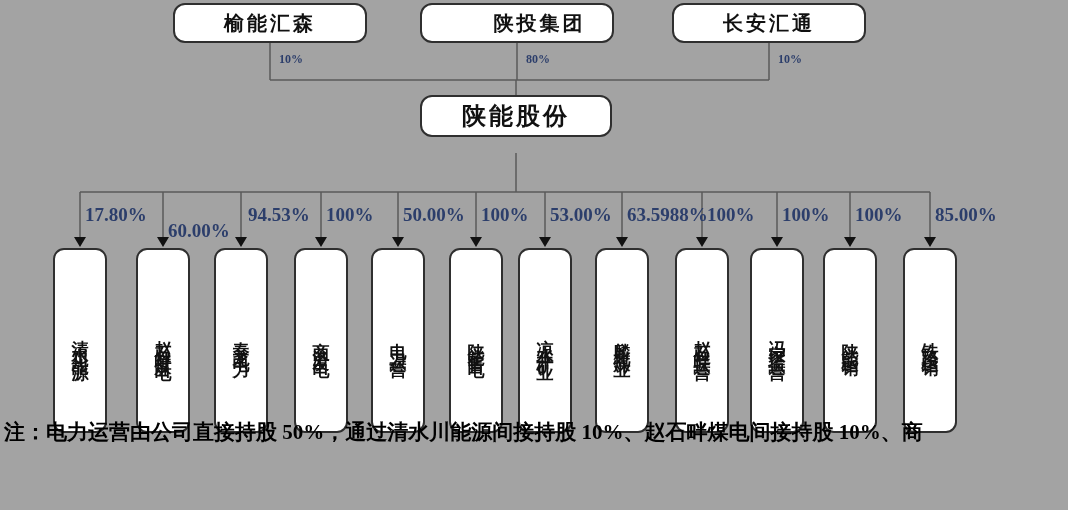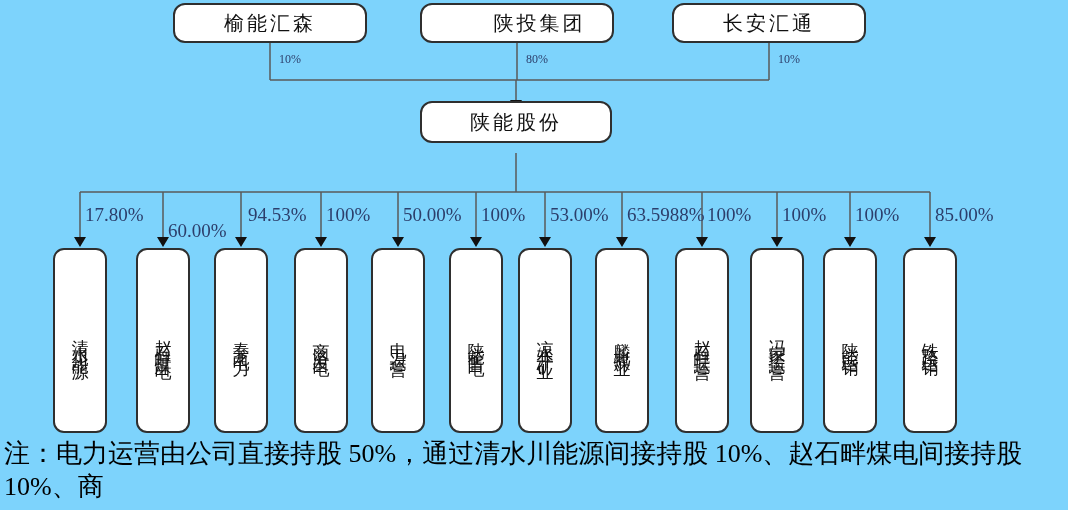--- a/index.html
+++ b/index.html
@@ -1,40 +1,40 @@
 <!DOCTYPE html>
 <html><head>
 <meta charset="utf-8">
 <style>
   html,body{margin:0;padding:0;background:#ffffff;}
   .stage{
-    position:relative;width:1068px;height:510px;background:#7dd3fc;
-    font-family:"Liberation Serif",serif;overflow:hidden;
+    position:relative;width:1068px;height:510px;background:#a3a3a3;
+    font-family:"Liberation Serif",serif;overflow:hidden;font-weight:bold;
   }
   svg.connectors{position:absolute;left:0;top:0;z-index:1;}
   .box{
     position:absolute;background:#ffffff;border:2px solid #2f2f2f;
     border-radius:12px;display:flex;align-items:center;justify-content:center;
     box-sizing:border-box;z-index:2;color:#111111;
   }
   .parent{width:194px;height:40px;top:3px;font-size:20px;letter-spacing:3px;}
-  .company{left:420px;top:101px;width:192px;height:42px;font-size:20px;letter-spacing:3px;}
+  .company{left:420px;top:95px;width:192px;height:42px;font-size:24px;letter-spacing:3px;}
   .child{width:54px;height:185px;top:248px;border-radius:11px;}
   .child .vtext{
     writing-mode:vertical-rl;text-orientation:upright;
     font-size:17px;letter-spacing:6px;color:#111111;line-height:1;
   }
   .share{
     position:absolute;z-index:3;font-size:19px;color:#2c3e6b;
     font-family:"Liberation Serif",serif;white-space:nowrap;
   }
   .share.toplevel{font-size:12px;}
   .note{
-    position:absolute;left:4px;top:437px;width:1072px;z-index:3;
-    font-size:26px;line-height:33px;color:#000000;
+    position:absolute;left:4px;top:416px;width:1072px;z-index:3;
+    font-size:21px;line-height:33px;color:#000000;
   }
   .noteline{display:block;}
 </style>
 </head>
 <body>
 
 <div class="stage">
   <svg class="connectors" width="1080" height="510" viewBox="0 0 1080 510">
       <line x1="270" y1="43" x2="270" y2="80" stroke="#5a5a5a" stroke-width="1.5"></line>
       <line x1="517" y1="43" x2="517" y2="80" stroke="#5a5a5a" stroke-width="1.5"></line>

